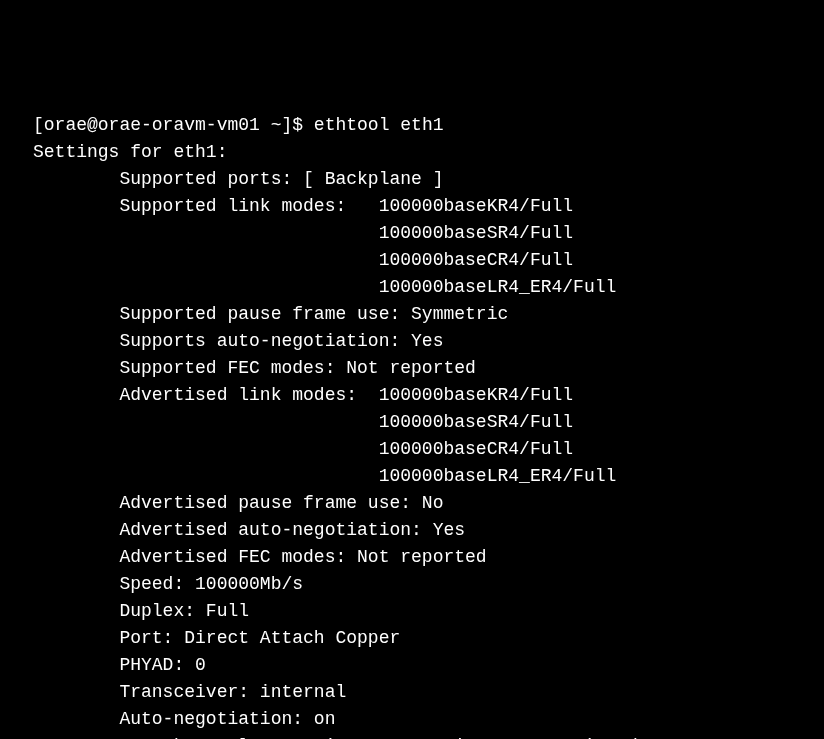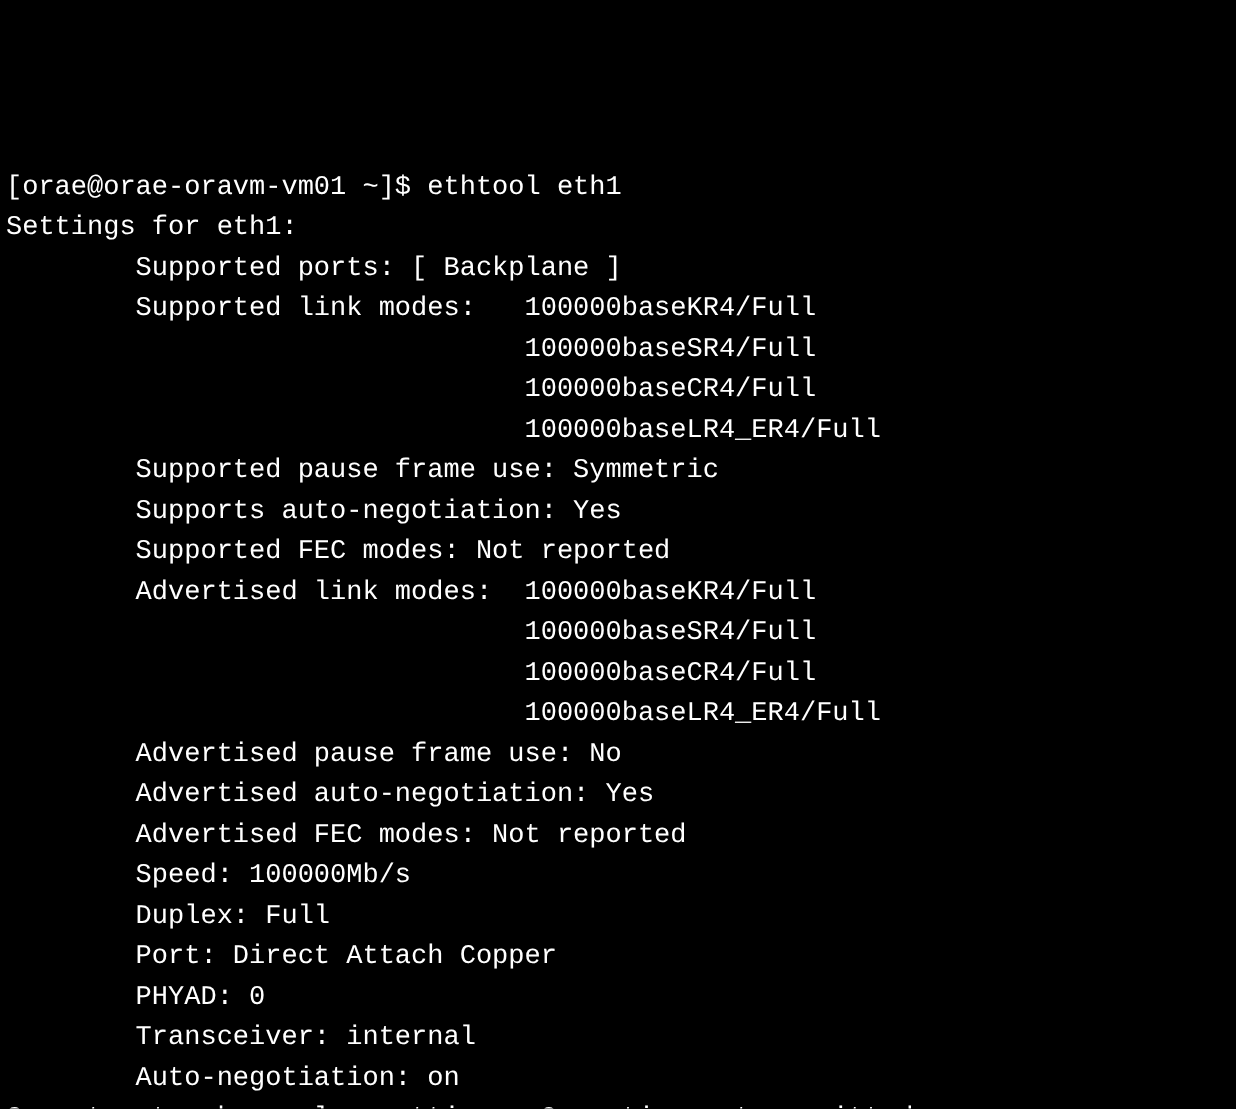--- a/index.html
+++ b/index.html
@@ -9,21 +9,21 @@
       font-size: 18px;
       margin: 0;
       padding: 4px;
       line-height: 1.5;
       white-space: pre;
       width: 824px;
       height: 739px;
       box-sizing: border-box;
       overflow: hidden;
     }
-    .line { display: block; }
+    .line { display: block; margin-left: 29px; }
   </style>
 </head>
 <body>
 
 
 
 <span class="line"><span>[orae@orae-oravm-vm01 ~]$ </span><span>ethtool eth1</span></span><span class="line">Settings for eth1:</span><span class="line">        Supported ports: [ Backplane ]</span><span class="line"><span>        Supported link modes:   </span><span>100000baseKR4/Full</span></span><span class="line">                                100000baseSR4/Full</span><span class="line">                                100000baseCR4/Full</span><span class="line">                                100000baseLR4_ER4/Full</span><span class="line">        Supported pause frame use: Symmetric</span><span class="line">        Supports auto-negotiation: Yes</span><span class="line">        Supported FEC modes: Not reported</span><span class="line"><span>        Advertised link modes:  </span><span>100000baseKR4/Full</span></span><span class="line">                                100000baseSR4/Full</span><span class="line">                                100000baseCR4/Full</span><span class="line">                                100000baseLR4_ER4/Full</span><span class="line">        Advertised pause frame use: No</span><span class="line">        Advertised auto-negotiation: Yes</span><span class="line">        Advertised FEC modes: Not reported</span><span class="line">        Speed: 100000Mb/s</span><span class="line">        Duplex: Full</span><span class="line">        Port: Direct Attach Copper</span><span class="line">        PHYAD: 0</span><span class="line">        Transceiver: internal</span><span class="line">        Auto-negotiation: on</span><span class="line">Cannot get wake-on-lan settings: Operation not permitted</span>
 
 
 

